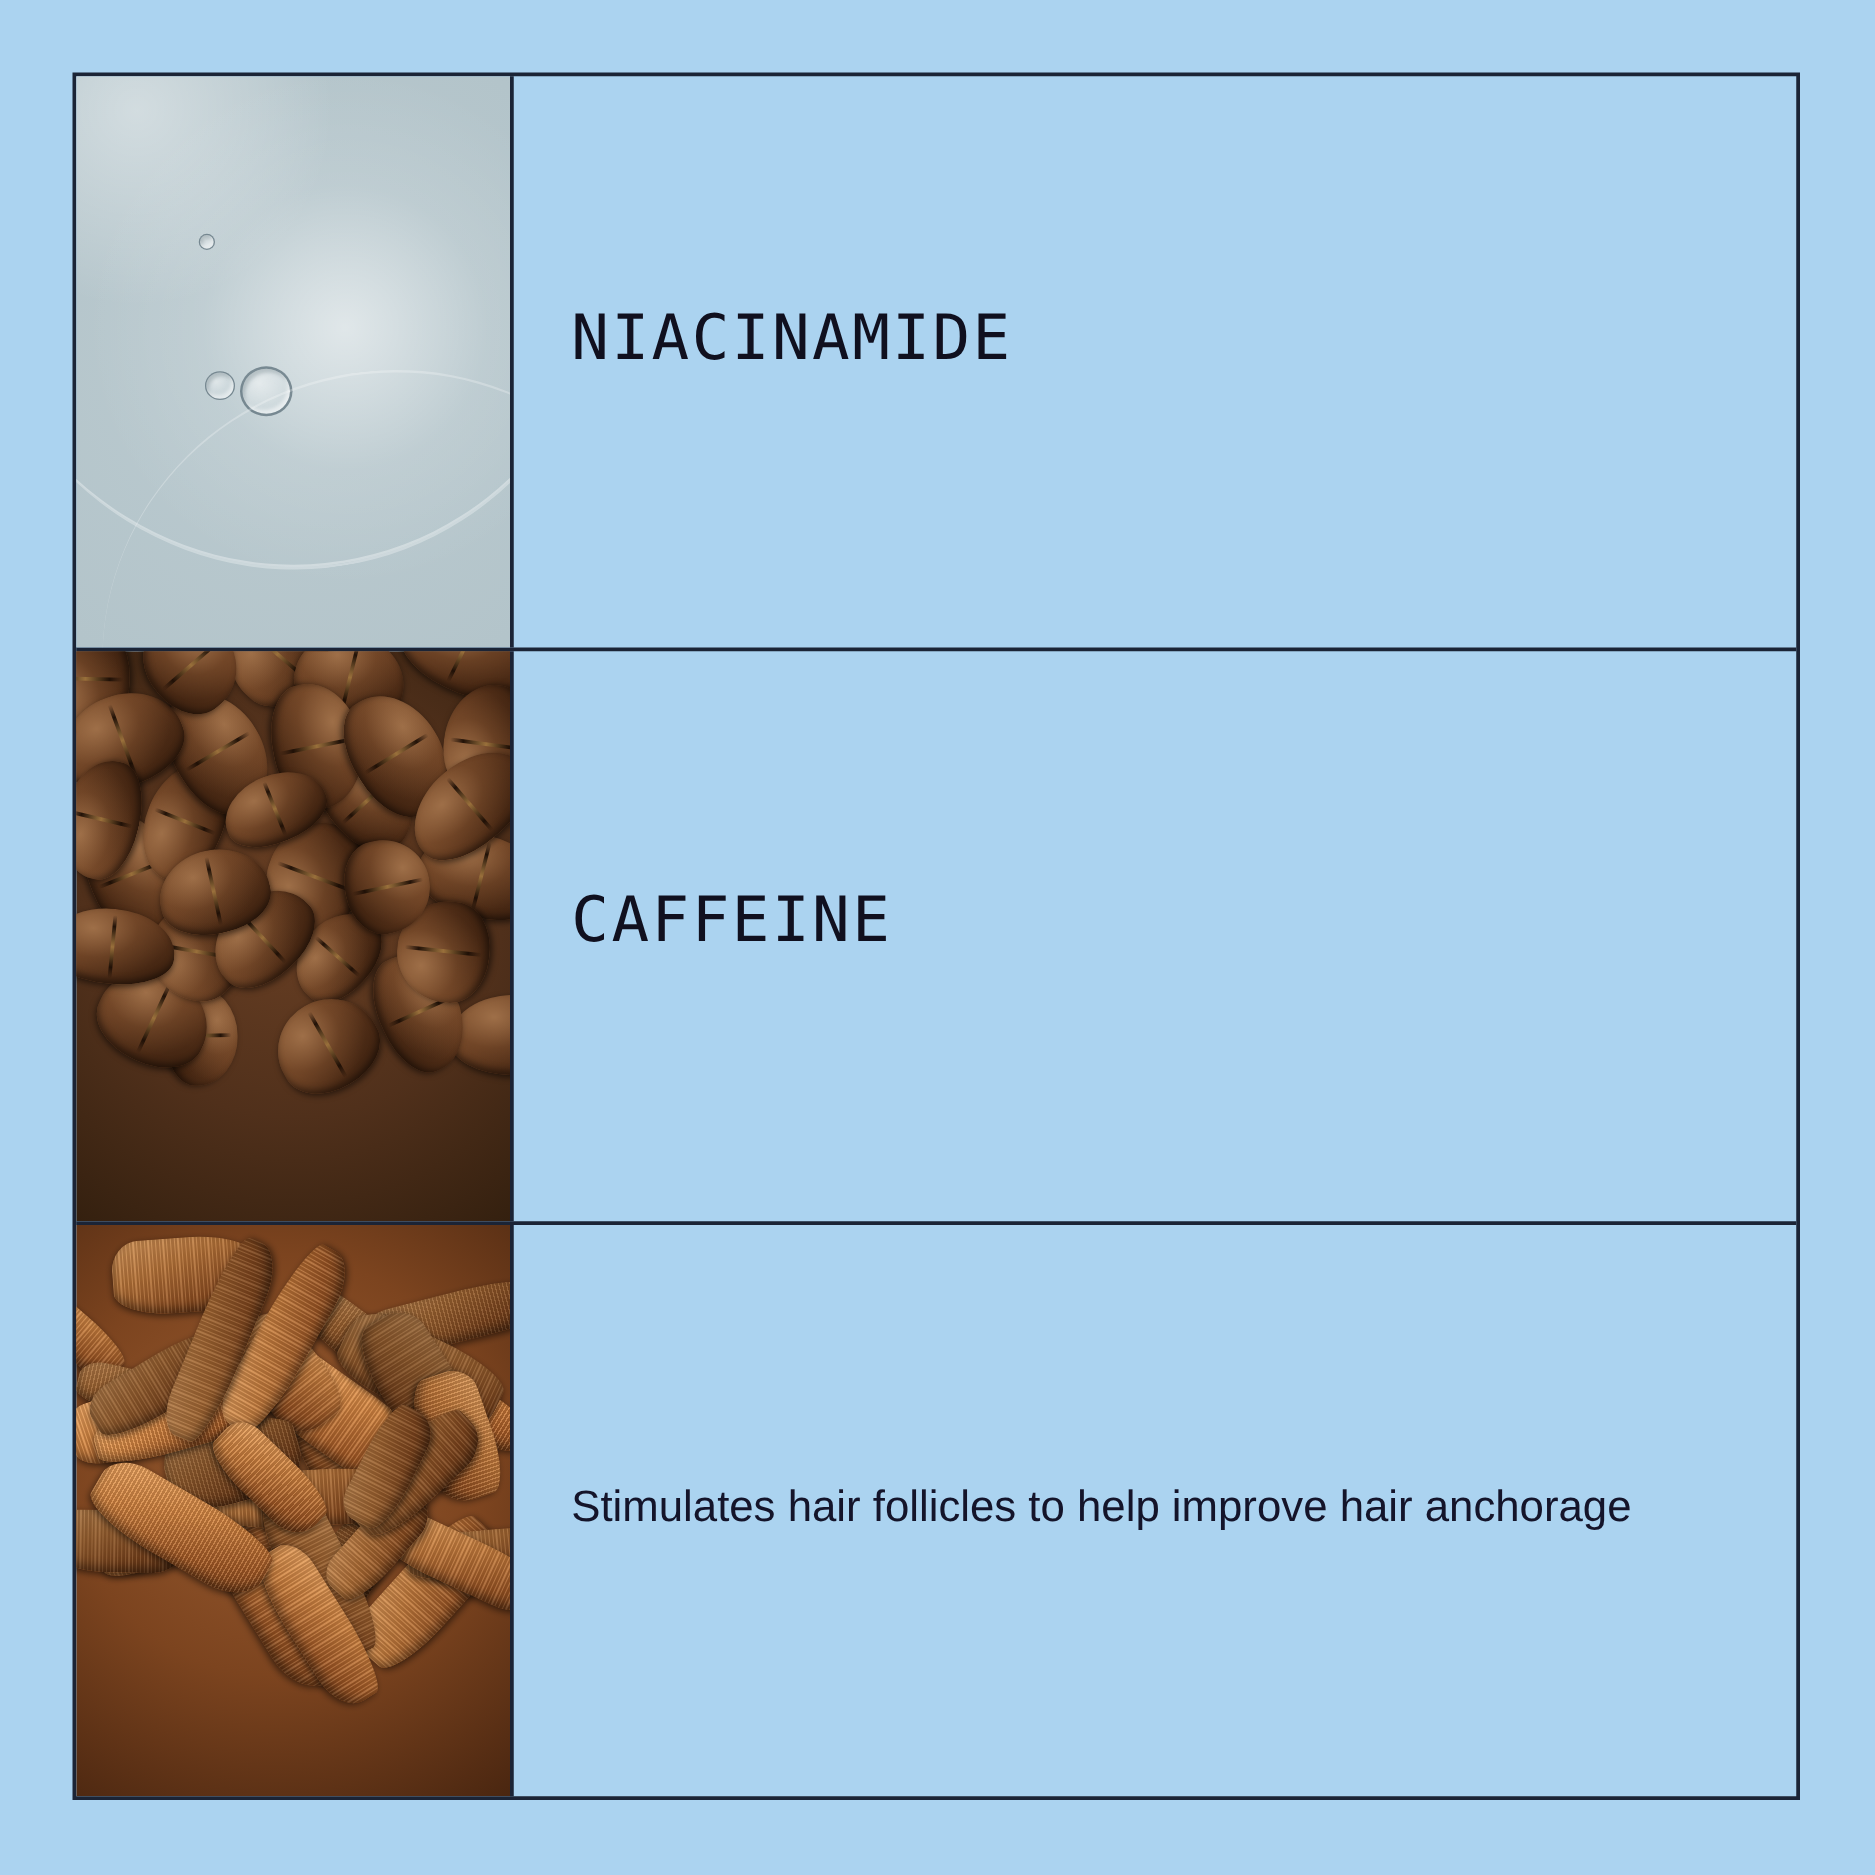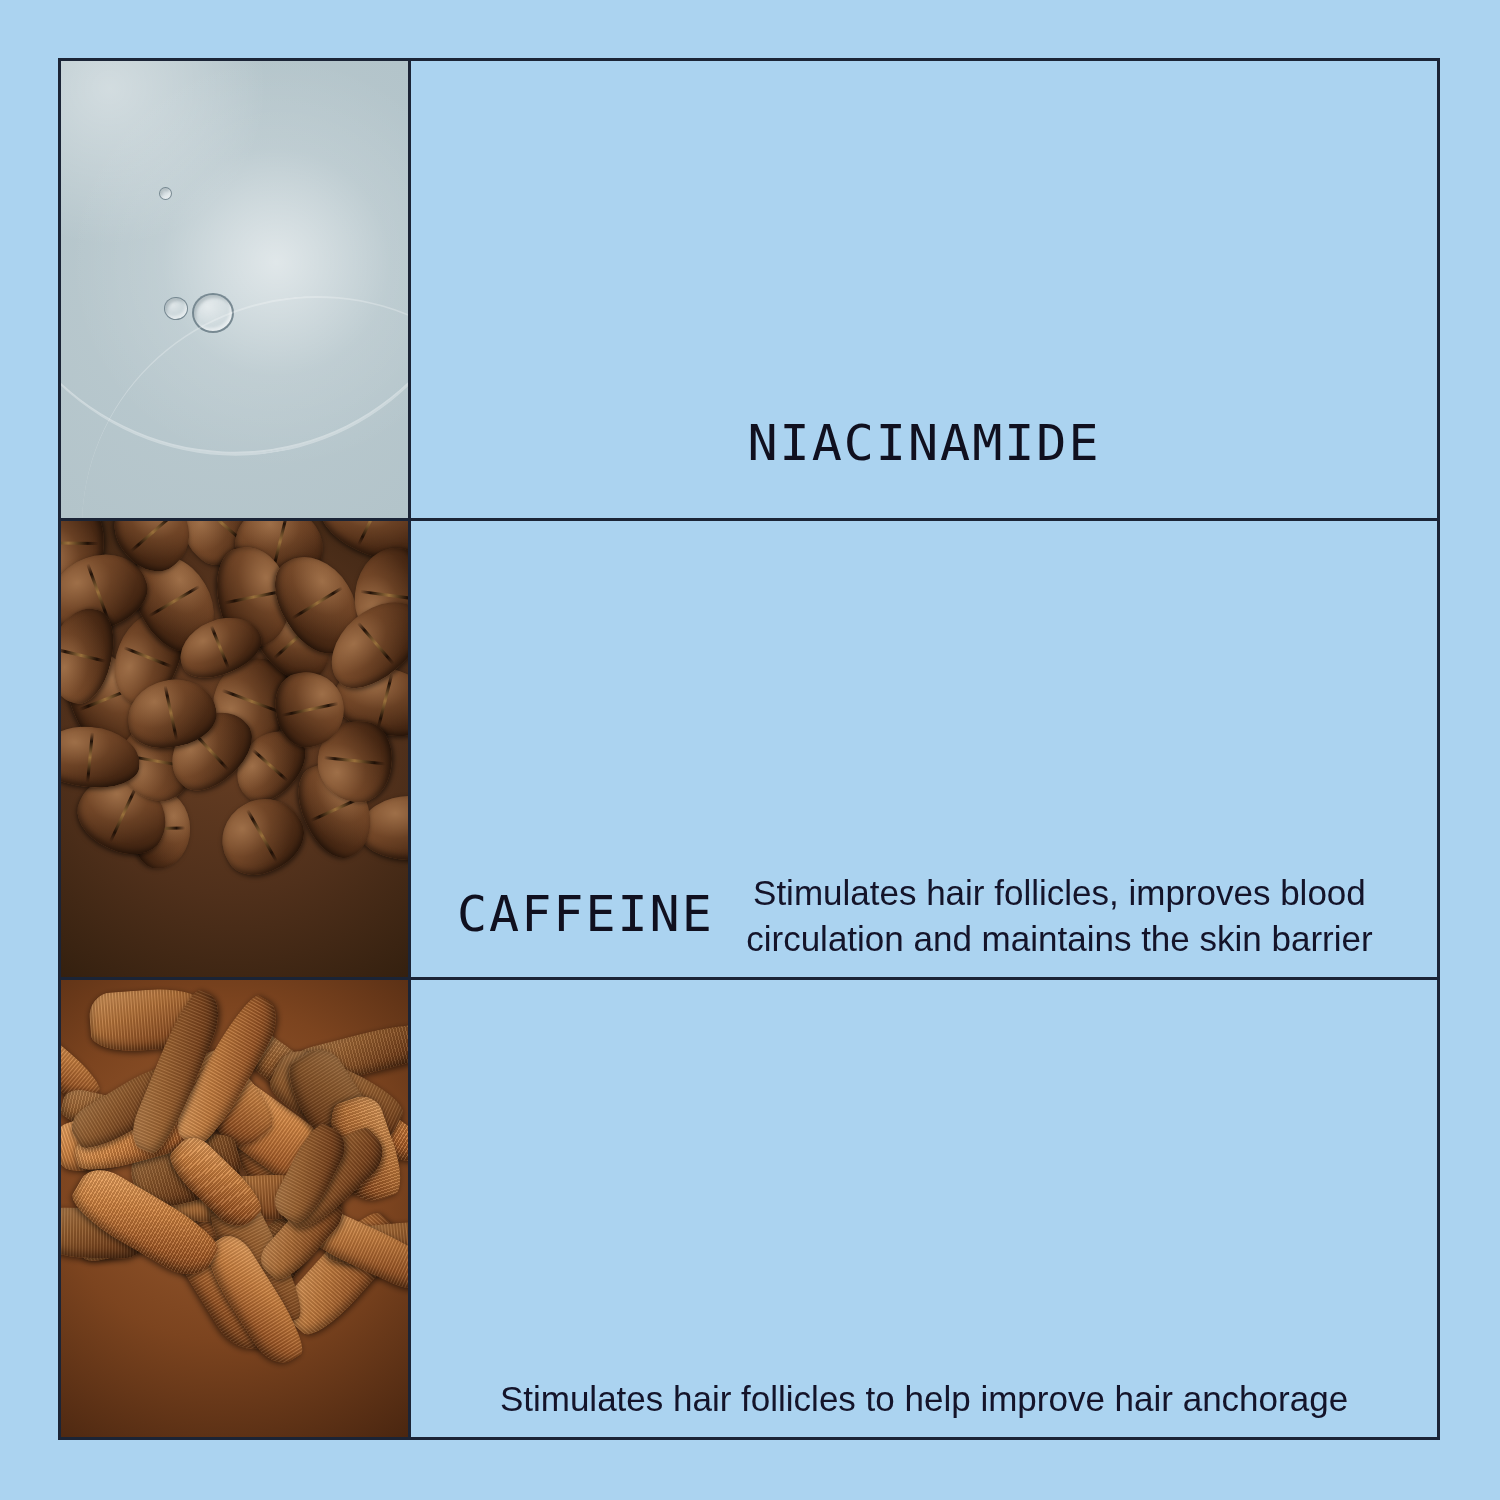--- a/index.html
+++ b/index.html
@@ -148,22 +148,22 @@
       repeating-linear-gradient(90deg, rgba(255,225,185,0.16) 0px, rgba(255,225,185,0.16) 1px, rgba(0,0,0,0.12) 1px, rgba(0,0,0,0.12) 3px),
       linear-gradient(160deg, #c48a53 0%, #a96a34 38%, #85491f 72%, #5c2f12 100%);
     box-shadow: 0 2px 6px rgba(0,0,0,0.55), inset 0 -4px 8px rgba(0,0,0,0.35);
     border-radius: 20% 48% 24% 44% / 40% 28% 48% 32%;
   }
 
   
   .text-cell {
     flex: 1 1 auto;
     display: flex;
-    flex-direction: row;
-    align-items: flex-end;
+    flex-direction: column;
+    align-items: flex-start;
     justify-content: center;
     padding: 10px 46px 14px;
     text-align: center;
     color: #14142a;
     min-width: 0;
     gap: 14px;
   }
 
   .ingredient-name {
     font-family: "DejaVu Sans Mono", "Liberation Mono", monospace;
@@ -240,21 +240,20 @@
           <span class="bean" style="width: 81.4357px; height: 74.0398px; left: 252.898px; top: 203.409px; transform: rotate(-84deg); z-index: 6;"></span>
           <span class="bean" style="width: 89.5196px; height: 73.2867px; left: 16.7594px; top: 256.88px; transform: rotate(25.1deg); z-index: 3;"></span>
           <span class="bean" style="width: 78.717px; height: 57.6324px; left: 61.2309px; top: 279.653px; transform: rotate(89deg); z-index: 0;"></span>
           <span class="bean" style="width: 83.233px; height: 71.5828px; left: 159px; top: 278.968px; transform: rotate(-29.6deg); z-index: 1;"></span>
           <span class="bean" style="width: 96.9916px; height: 63.8227px; left: 226.078px; top: 257.032px; transform: rotate(65.6deg); z-index: 3;"></span>
           <span class="bean" style="width: 102.586px; height: 64.1733px; left: 298.78px; top: 275.44px; transform: rotate(1.3deg); z-index: 0;"></span>
         </div>
     </div>
     <div class="text-cell">
       <div class="ingredient-name">CAFFEINE</div>
-      <div class="ingredient-desc">Stimulates hair follicles, improves blood circulation and maintains the skin barrier</div>
     </div>
   </div>
 
   <div class="ingredient-row row-4">
     <div class="media-cell">
       <div class="swatch swatch-sandal" id="sandal-field">
           <span class="chip" style="width: 112.992px; height: 38.5543px; left: 175.161px; top: 74.2621px; transform: rotate(36deg); filter: brightness(0.89); z-index: 4;"></span>
           <span class="chip" style="width: 114.841px; height: 46.1903px; left: 12.6816px; top: 221.605px; transform: rotate(-25.1deg); filter: brightness(1.26); z-index: 1;"></span>
           <span class="chip" style="width: 100.725px; height: 35.4323px; left: -56.3176px; top: 65.9571px; transform: rotate(40.5deg); filter: brightness(1.14); z-index: 0;"></span>
           <span class="chip" style="width: 168.022px; height: 61.3818px; left: 127.998px; top: 124.417px; transform: rotate(35.4deg); filter: brightness(1.21); z-index: 4;"></span>

